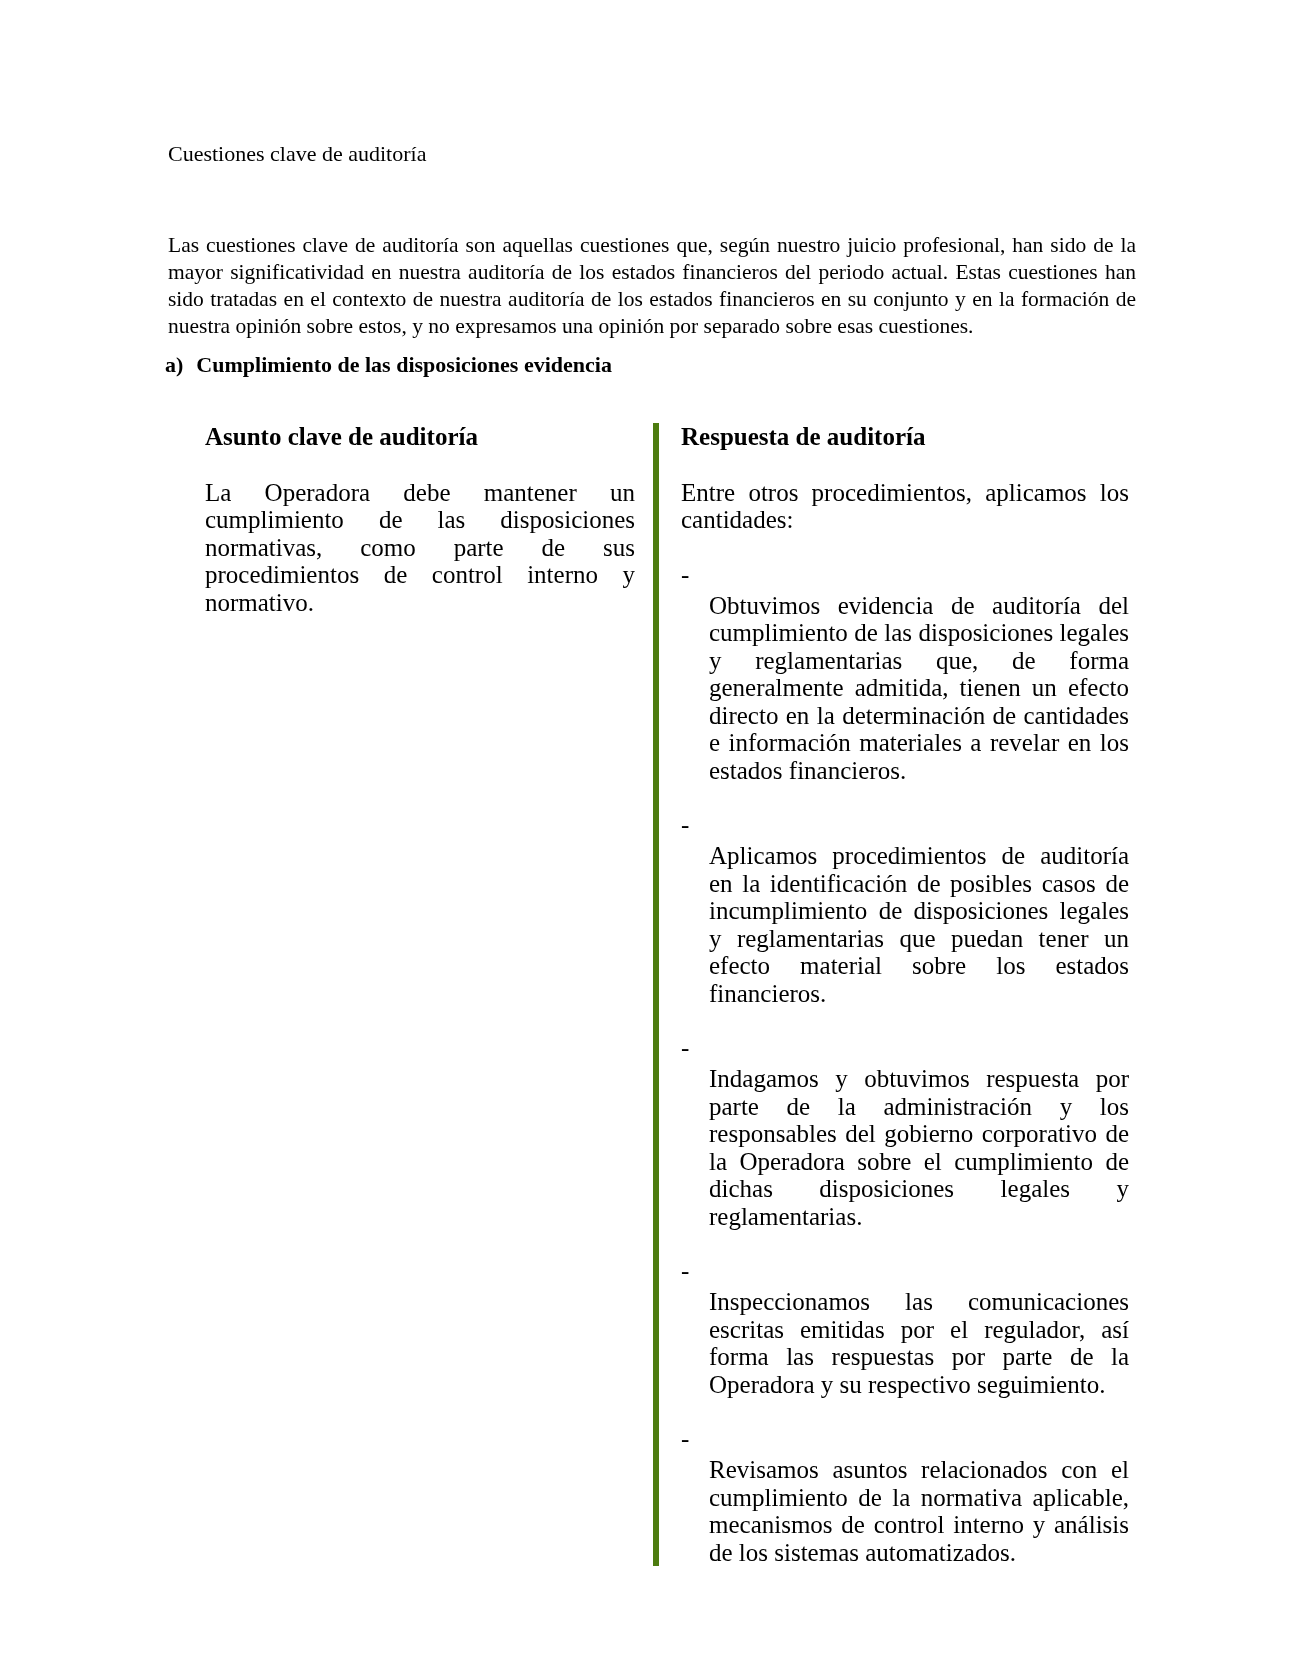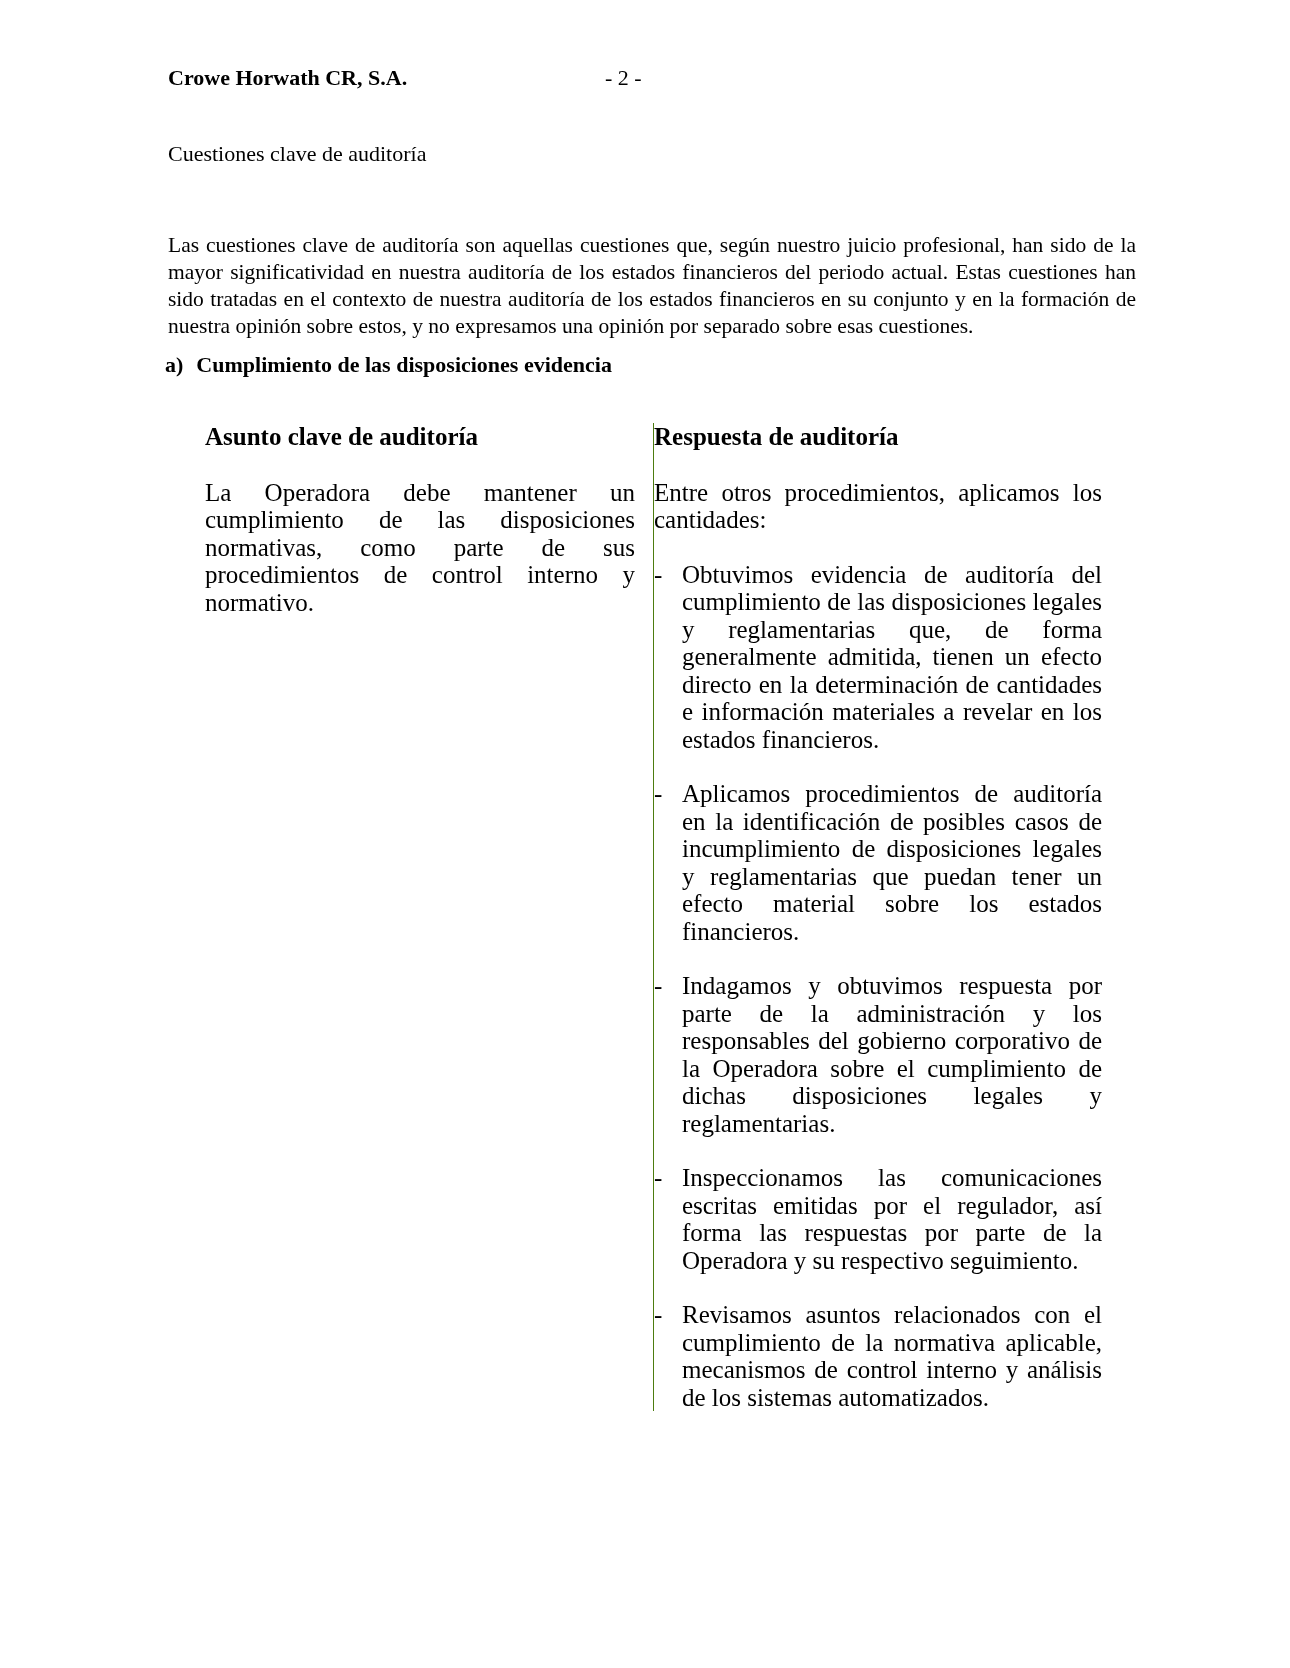--- a/index.html
+++ b/index.html
@@ -70,21 +70,22 @@
     display: flex;
     align-items: stretch;
     font-size: 25px;
     line-height: 27.5px;
   }
   .col-matter {
     width: 430px;
     margin-right: 18px;
   }
   .col-response {
-    border-left: 1px solid #4d7c0f;
+    border-left: 6px solid #4d7c0f;
+    padding-left: 22px;
     width: 448px;
     min-height: 957px;
   }
   .cell-header {
     font-weight: bold;
   }
   .cell-body {
     margin-top: 28px;
     text-align: justify;
   }
@@ -92,31 +93,28 @@
     margin-top: 27px;
     display: flex;
   }
   .bullet-dash {
     width: 28px;
     flex: none;
   }
   .bullet-text {
     flex: 1;
     text-align: justify;
+    margin-top: 31px;
   }
 </style>
 </head>
 <body>
 
 <div class="page">
 
-  <div class="doc-header">
-    <span class="company-name">Crowe Horwath CR, S.A.</span>
-    <span class="page-number">- 2 -</span>
-  </div>
 
   <div class="section-title">Cuestiones clave de auditoría</div>
 
   <div class="intro-paragraph">Las cuestiones clave de auditoría son aquellas cuestiones que, según nuestro juicio profesional, han sido de la mayor significatividad en nuestra auditoría de los estados financieros del periodo actual. Estas cuestiones han sido tratadas en el contexto de nuestra auditoría de los estados financieros en su conjunto y en la formación de nuestra opinión sobre estos, y no expresamos una opinión por separado sobre esas cuestiones.</div>
 
   <div class="subsection-heading">
     <span class="subsection-label">a)</span>
     <span>Cumplimiento de las disposiciones evidencia</span>
   </div>
 

